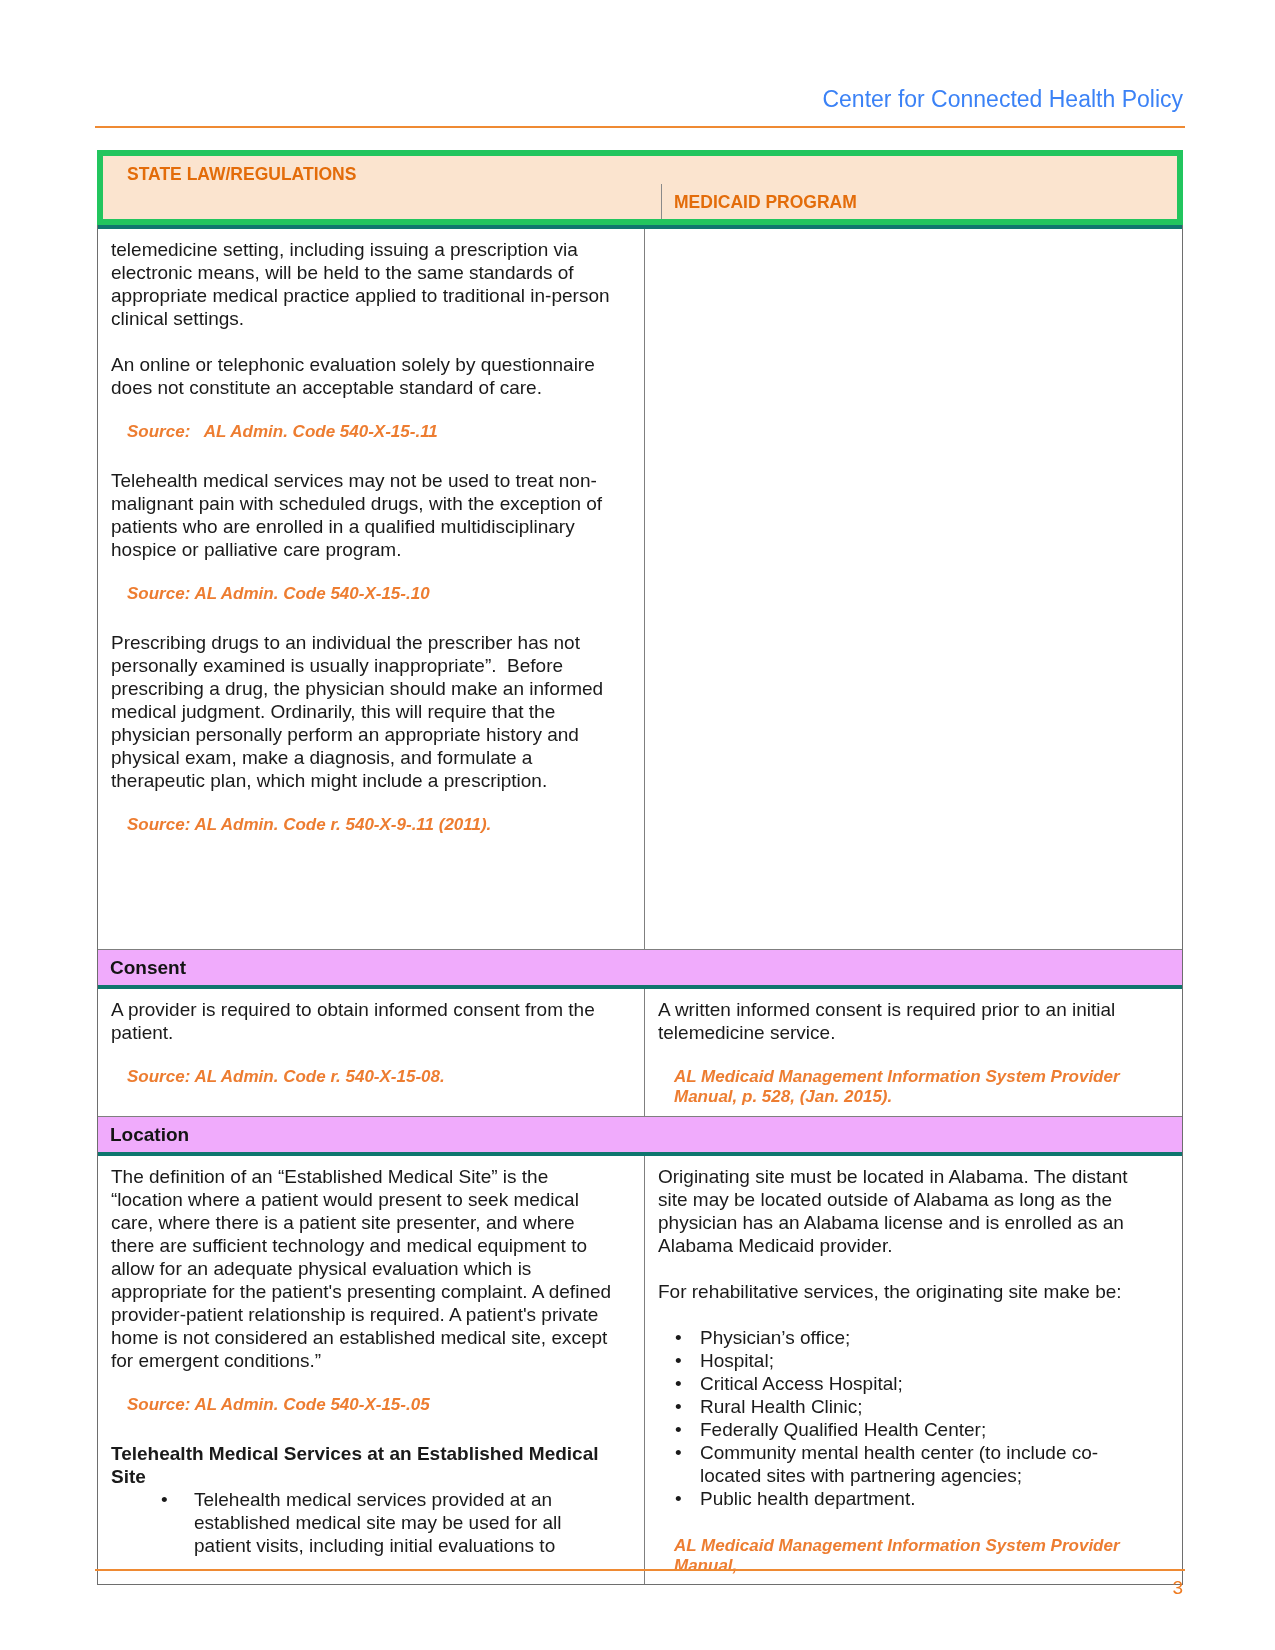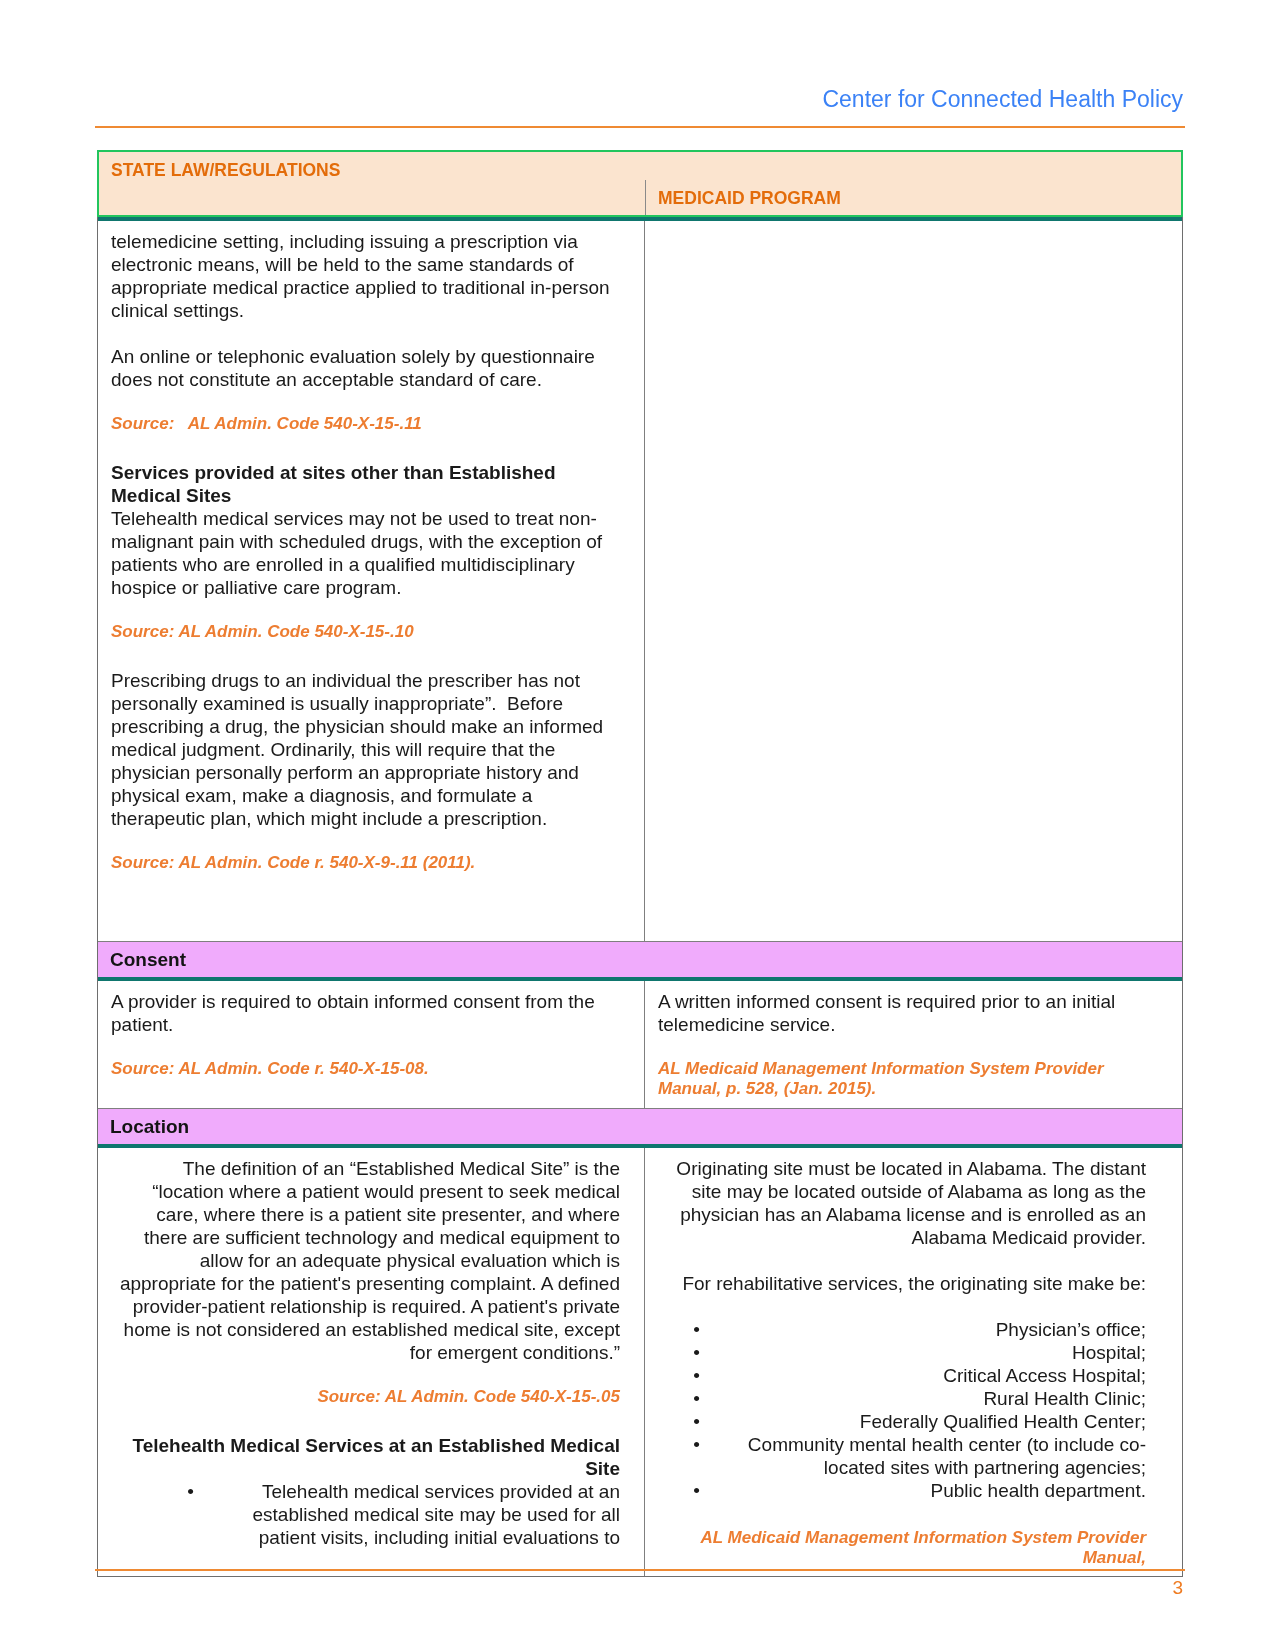--- a/index.html
+++ b/index.html
@@ -19,51 +19,52 @@
     border-top:2px solid #EF8A33;
   }
   .doc-table {
     position:absolute; top:151px; left:97px; width:1086px;
     border:1px solid #6e6e6e; border-top:none;
     background:#fff;
   }
   .header-row {
     display:grid; grid-template-columns:546px 1fr;
     background:#FBE4CF;
-    border:2px solid #22c55e;
+    border:6px solid #22c55e;
     margin:-1px -1px 0 -1px;
     min-height:37px;
+    padding-left:12px;
   }
   .header-cell {
     padding:8px 12px 6px 12px;
     color:#E36C0A; font-weight:bold; font-size:17.5px; line-height:21px;
   }
   .header-cell + .header-cell { border-left:1px solid #8a8a8a;margin-top:28px; }
   .body-row {
     display:grid; grid-template-columns:546px 1fr;
     border-top:4px solid #0f766e;
   }
   .body-row:first-of-type { border-top:none; }
   .cell { padding:9px 24px 9px 13px; font-size:19px; line-height:23px; }
   .cell-right { border-left:1px solid #7f7f7f; padding-right:36px; }
   .row1 { min-height:724px; }
   .row2 { min-height:127px; }
   .row3 { height:432px; overflow:hidden; }
-  .row3 .cell { height:100%; overflow:hidden;text-align:right; }
+  .row3 .cell { height:100%; overflow:hidden; }
   .section-row {
     background:#f0abfc; border-top:1px solid #7f7f7f;
     padding:6px 12px 6px 12px; min-height:35px;
     font-weight:bold; font-size:19px; line-height:23px; color:#141414;
   }
   .para { margin:0 0 23px 0; white-space:pre-wrap; }
   .para.tight { margin-bottom:0; }
   .source {
     color:#ED7D31; font-weight:bold; font-style:italic;
     font-size:17px; line-height:20px;
-    margin:4px 0 27px 0; white-space:pre-wrap;
+    margin:4px 0 27px 16px; white-space:pre-wrap;
   }
   .source.last { margin-bottom:0; }
   .cell-heading { font-weight:bold; margin:0; }
   .bullet-item { display:flex; margin:0; }
   .bullet-item .bullet-glyph { flex:0 0 auto; }
   .bullet-left { padding-left:50px; }
   .bullet-left .bullet-glyph { width:33px; }
   .bullet-right { padding-left:17px; }
   .bullet-right .bullet-glyph { width:25px; }
   .bullet-text { flex:1 1 auto; }
@@ -90,21 +91,20 @@
     <div class="header-row">
       <div class="header-cell">STATE LAW/REGULATIONS</div>
       <div class="header-cell">MEDICAID PROGRAM</div>
     </div>
 
     <div class="body-row row1">
       <div class="cell">
         <p class="para">telemedicine setting, including issuing a prescription via electronic means, will be held to the same standards of appropriate medical practice applied to traditional in-person clinical settings.</p>
         <p class="para">An online or telephonic evaluation solely by questionnaire does not constitute an acceptable standard of care.</p>
         <p class="source">Source:   AL Admin. Code 540-X-15-.11</p>
-        <p class="para tight cell-heading">Services provided at sites other than Established Medical Sites</p>
         <p class="para">Telehealth medical services may not be used to treat non-malignant pain with scheduled drugs, with the exception of patients who are enrolled in a qualified multidisciplinary hospice or palliative care program.</p>
         <p class="source">Source: AL Admin. Code 540-X-15-.10</p>
         <p class="para">Prescribing drugs to an individual the prescriber has not personally examined is usually inappropriate”.  Before prescribing a drug, the physician should make an informed medical judgment. Ordinarily, this will require that the physician personally perform an appropriate history and physical exam, make a diagnosis, and formulate a therapeutic plan, which might include a prescription.</p>
         <p class="source last">Source: AL Admin. Code r. 540-X-9-.11 (2011).</p>
       </div>
       <div class="cell cell-right"></div>
     </div>
 
     <div class="section-row">Consent</div>
 

